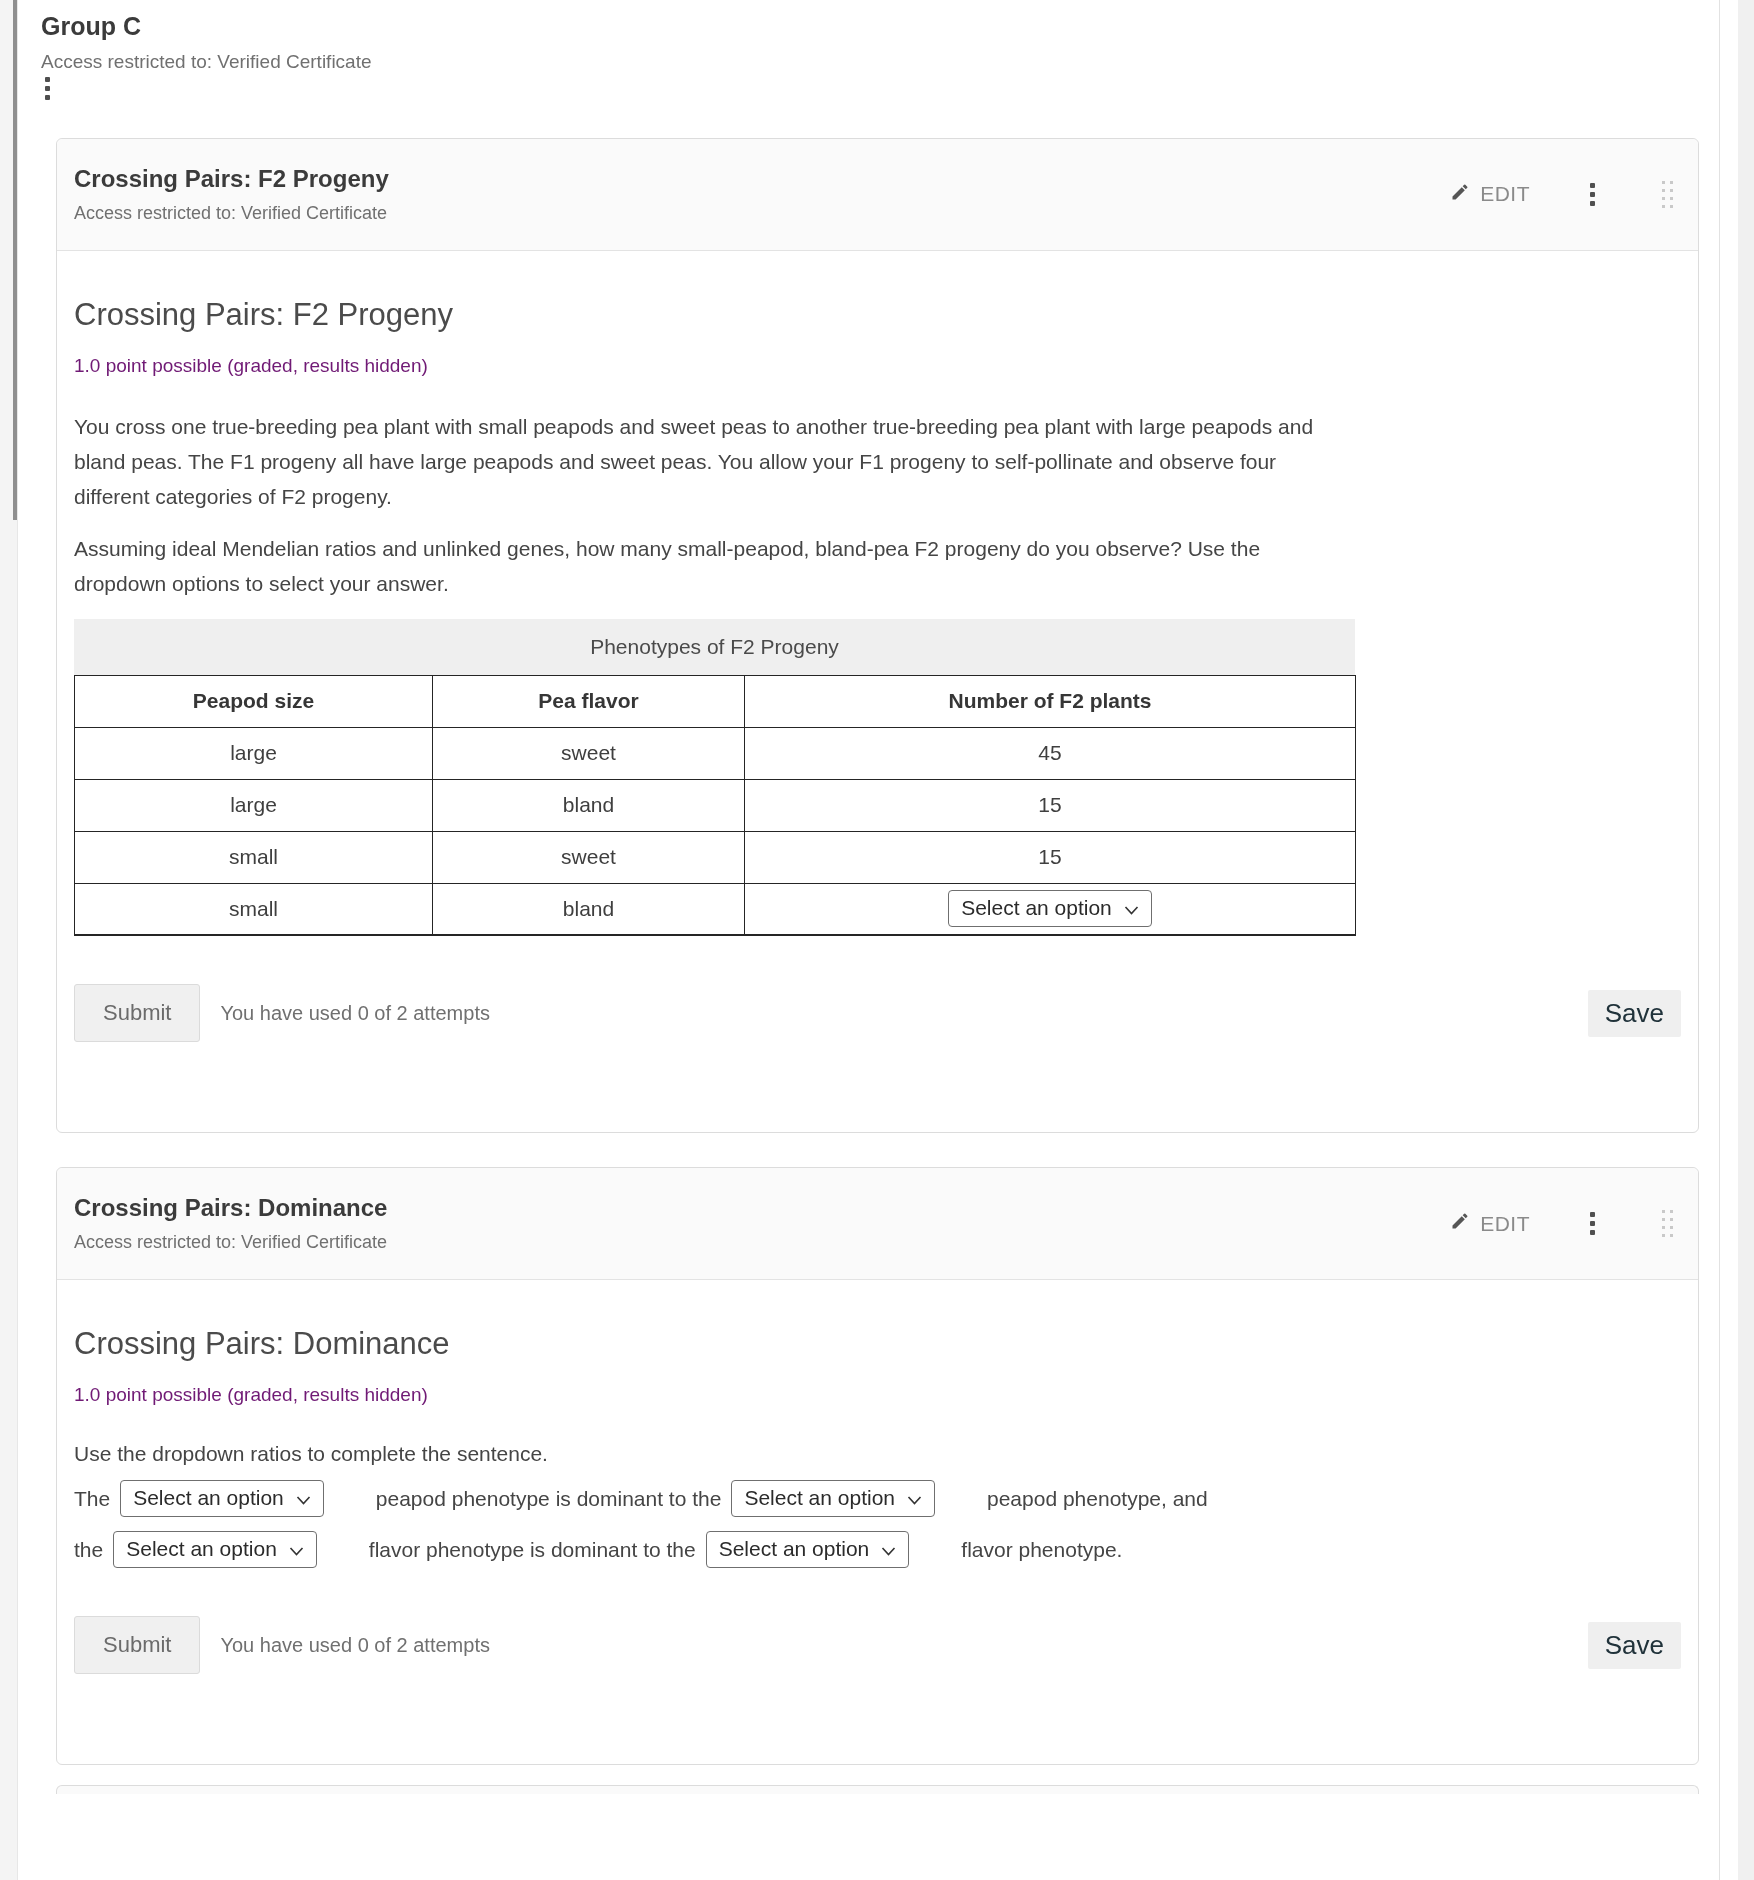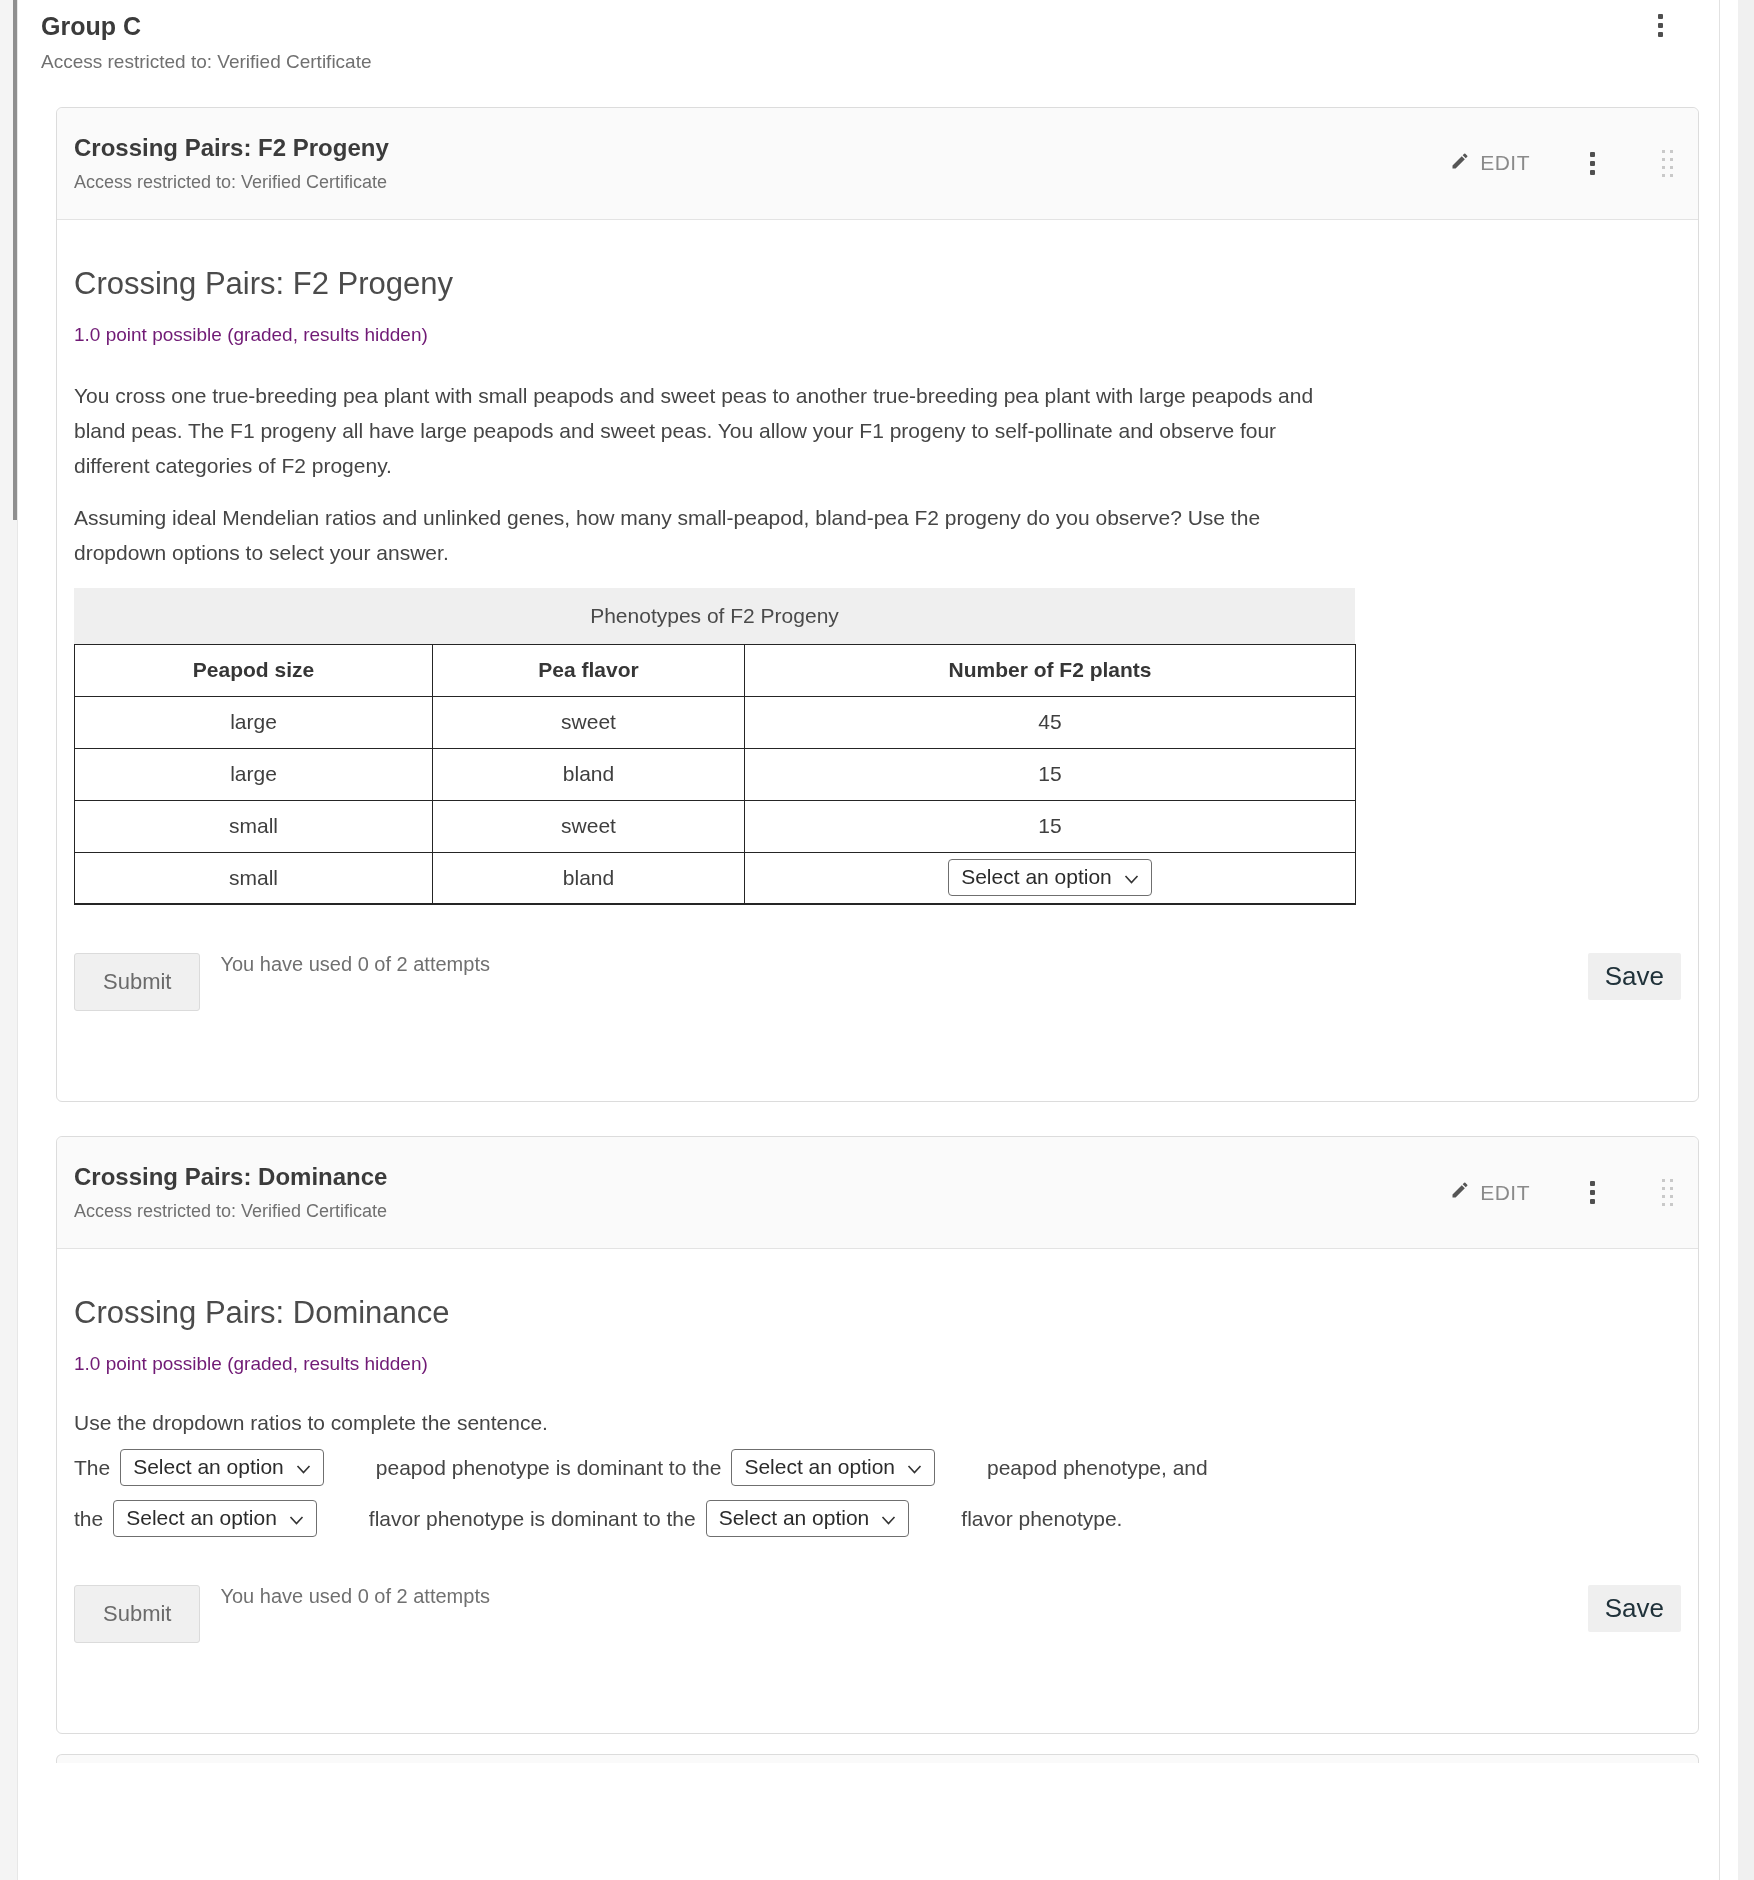--- a/index.html
+++ b/index.html
@@ -18,21 +18,21 @@
     position: absolute; top: 0; right: 0; width: 4px; height: 520px; background: #8f8f8f;
   }
   .right-gutter { width: 18px; flex: 0 0 18px; background: #ffffff; }
   .right-rail { width: 16px; flex: 0 0 16px; background: #f0f0f0; }
   .outer-section {
     flex: 1 1 auto; background: #ffffff;
     border-left: 1px solid #e7e7e7; border-right: 1px solid #e2e2e2;
     padding: 8px 0 0 0; min-width: 0;
   }
   
-  .group-head { display: flex; align-items: flex-start; padding: 2px 52px 0 23px; }
+  .group-head { display: flex; align-items: flex-start; padding: 2px 52px 0 23px; flex-direction: column; }
   .group-titles { flex: 1 1 auto; }
   .group-title { font-size: 25px; font-weight: 700; color: #3b3b3b; line-height: 1.3; }
   .group-access { font-size: 19px; color: #707070; margin-top: 8px; }
   .kebab { display: inline-flex; flex-direction: column; gap: 4px; padding: 4px; cursor: pointer; }
   .kebab i { width: 5px; height: 5px; background: #4f4f4f; border-radius: 1px; display: block; }
   
   .card {
     margin: 34px 20px 0 38px;
     border: 1px solid #dcdcdc; border-radius: 6px; background: #ffffff;
   }
@@ -77,21 +77,21 @@
   col.c1 { width: 358px; } col.c2 { width: 312px; } col.c3 { width: 611px; }
   
   .fake-select {
     display: inline-flex; align-items: center; gap: 12px;
     border: 1px solid #6f6f6f; border-radius: 4px; background: #ffffff;
     padding: 4px 12px 5px 12px; font-size: 21px; color: #2b2b2b;
     cursor: pointer; white-space: nowrap; line-height: 26px;
   }
   .fake-select svg { stroke: #333333; }
   
-  .action-row { display: flex; align-items: flex-start; margin-top: 48px; }
+  .action-row { display: flex; align-items: center; margin-top: 48px; }
   .submit-btn {
     font-family: inherit; font-size: 22px; color: #6b6b6b;
     background: #f0f0f0; border: 1px solid #dbdbdb; border-radius: 3px;
     padding: 15px 28px; cursor: pointer;
   }
   .attempts { font-size: 20px; color: #707070; margin-left: 20px; }
   .save-btn {
     margin-left: auto; font-family: inherit; font-size: 26px; color: #20323a;
     background: #efefef; border: none; border-radius: 2px;
     padding: 8px 17px; cursor: pointer;

